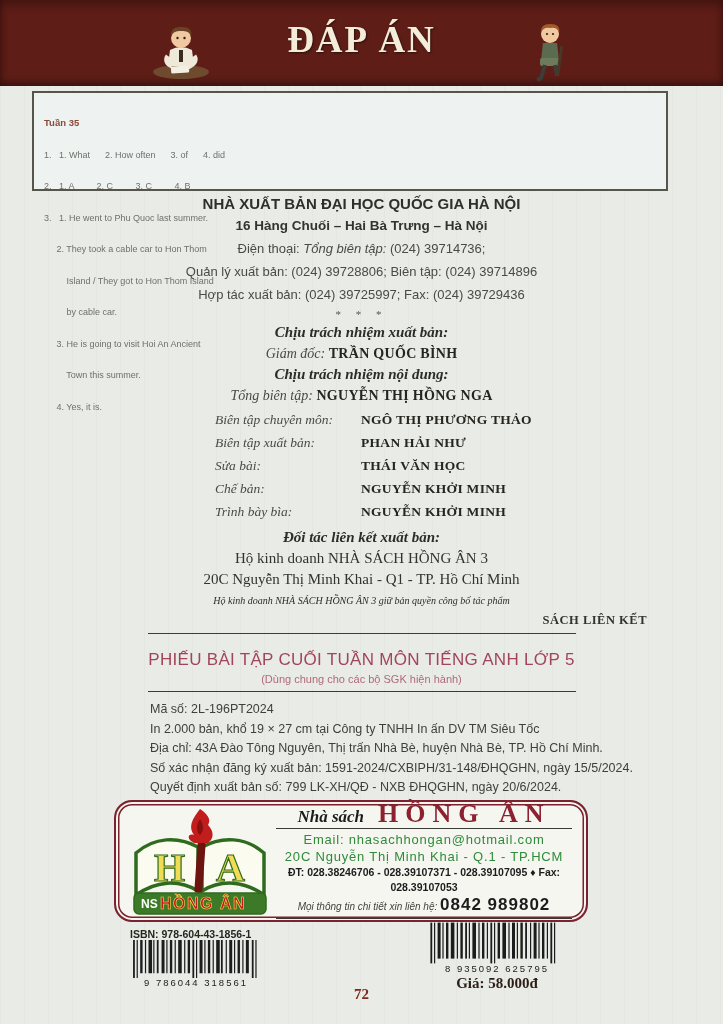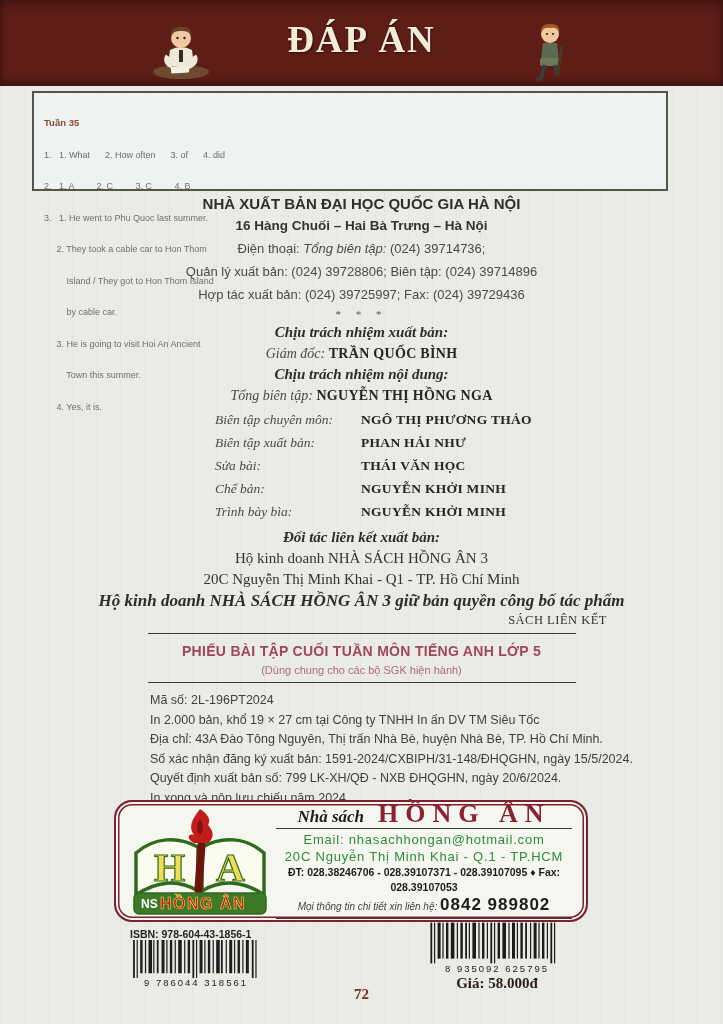--- a/index.html
+++ b/index.html
@@ -38,24 +38,24 @@
   .sep        { font-size:11px; line-height:16px; color:#55554e; letter-spacing:6px; }
   .resp-h     { font-style:italic; font-weight:bold; font-size:15px; line-height:21px; color:#2c2c28; }
   .resp-line  { font-size:14px; line-height:21px; color:#33332f; }
   .lbl-i      { font-style:italic; color:#4a4a44; }
   .name-c     { font-weight:bold; letter-spacing:0.3px; color:#26261f; }
   .roles { margin:2px 0 0 215px; text-align:left; display:grid; grid-template-columns:146px auto; row-gap:0; }
   .roles .r-lbl  { font-style:italic; font-size:13.5px; line-height:23px; color:#4a4a44; }
   .roles .r-name { font-weight:bold; font-size:13.5px; line-height:23px; color:#26261f; letter-spacing:0.3px; }
   .partner-h  { margin-top:4px; font-style:italic; font-weight:bold; font-size:15px; line-height:21px; color:#2c2c28; }
   .partner-l  { font-size:15px; line-height:21px; color:#33332f; }
-  .partner-c  { font-style:italic; font-weight:bold; font-size:17px; line-height:21px; color:#2c2c28; }
-  .link-lbl   { text-align:right; padding-right:116px; font-weight:normal; font-size:12.5px; line-height:18px; letter-spacing:0.5px; color:#33332f; }
+  .partner-c  { font-style:italic; font-weight:normal; font-size:10px; line-height:21px; color:#2c2c28; }
+  .link-lbl   { text-align:right; padding-right:76px; font-weight:bold; font-size:12.5px; line-height:18px; letter-spacing:0.5px; color:#33332f; }
   .rule { width:428px; margin:4px auto 0 auto; border-top:1.5px solid #3c3c36; }
-  .book-title { margin-top:5px; font-family:"Liberation Sans", sans-serif; font-weight:bold; font-size:14px; line-height:24px; letter-spacing:0.3px; color:#a2455a; }
+  .book-title { margin-top:14px; font-family:"Liberation Sans", sans-serif; font-weight:normal; font-size:17px; line-height:24px; letter-spacing:0.3px; color:#a2455a; }
   .book-sub   { font-family:"Liberation Sans", sans-serif; font-size:11px; line-height:15px; color:#b06a78; }
   .printing { margin:8px 0 0 150px; text-align:left; font-family:"Liberation Sans", sans-serif;
               font-size:12.5px; line-height:19.5px; color:#3f3f3b; }
 
   
   .contactbox {
     position:absolute; left:114px; top:800px; width:474px; height:122px;
     border:2px solid #7b222e; border-radius:18px;
     box-shadow:inset 0 0 0 2px #f6f6f0, inset 0 0 0 3.5px #7b222e;
     background:#f6f6f0; display:flex; align-items:center; padding:6px 10px 6px 8px;

